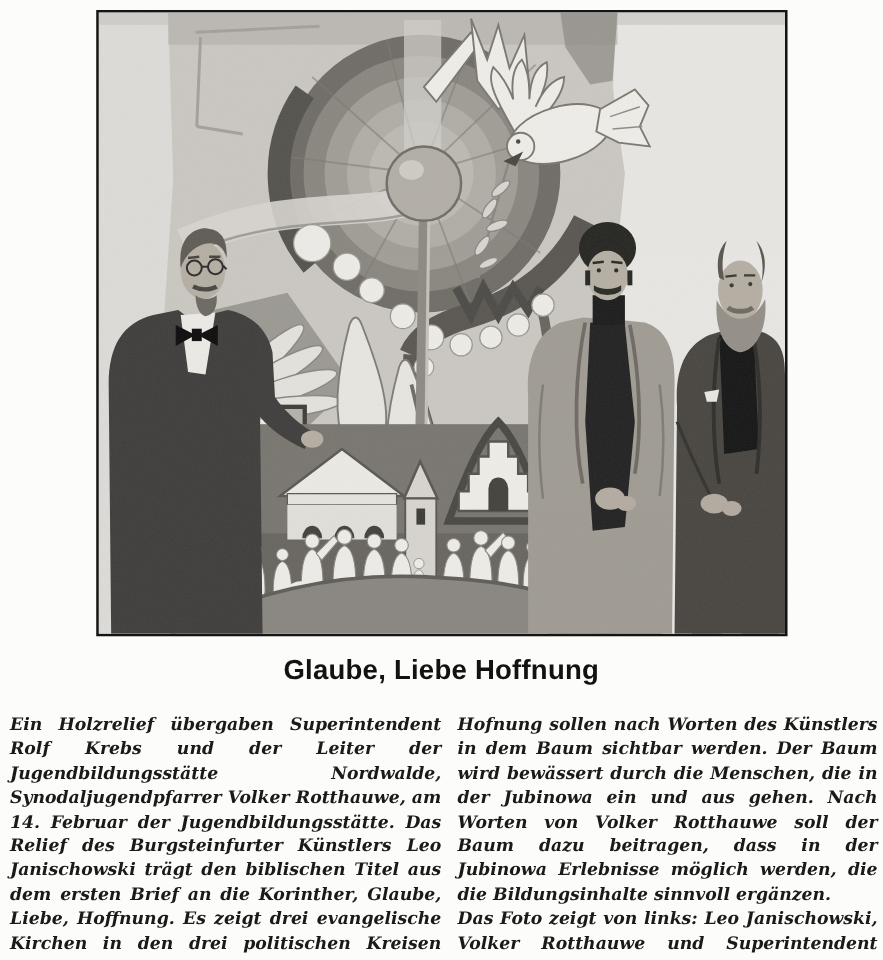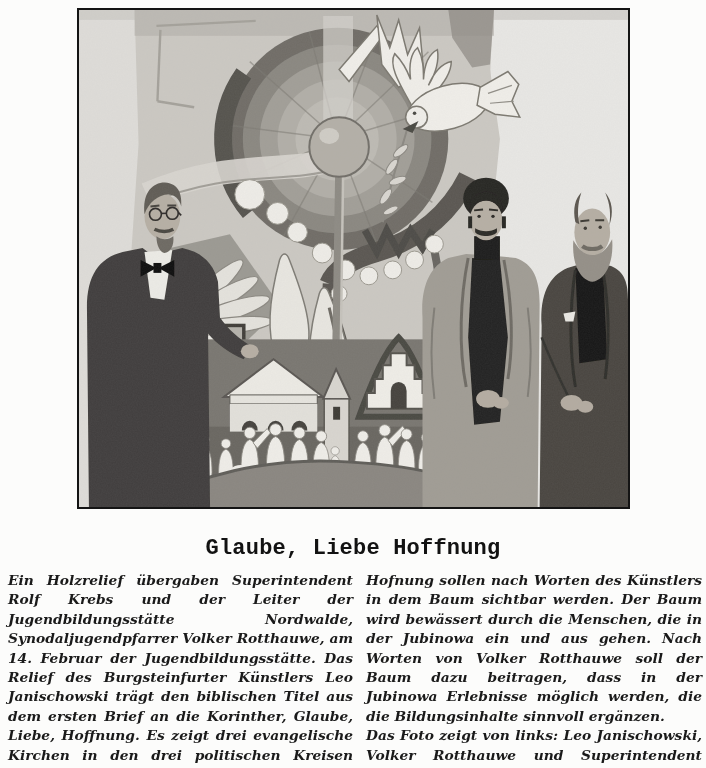--- a/index.html
+++ b/index.html
@@ -1,22 +1,22 @@
 <!DOCTYPE html>
 <html lang="de"><head>
 <meta charset="utf-8">
 <style>
   html,body{margin:0;padding:0;background:#ffffff;}
   .page{position:relative;width:706px;height:768px;background:#fcfcfb;overflow:hidden;
         font-family:"Liberation Sans",sans-serif;color:#161616;}
   .photo{position:absolute;left:77px;top:8px;width:553px;height:501px;margin:0;
          border:2px solid #141414;box-sizing:border-box;background:#dedcd8;}
   .photo svg{display:block;width:100%;height:100%;}
-  .headline{position:absolute;left:0;right:0;top:523px;margin:13px;text-align:center;
-            font-family:Liberation Mono, monospace;font-weight:bold;font-size:22px;
+  .headline{position:absolute;left:0;right:0;top:523px;margin:0;text-align:center;
+            font-family:Liberation Sans, sans-serif;font-weight:bold;font-size:22px;
             letter-spacing:0.2px;color:#121212;}
   .article{position:absolute;left:8px;top:571px;width:694px;display:flex;gap:13px;}
   .col{font-family:"DejaVu Serif",serif;font-style:italic;font-weight:600;
        font-size:13.8px;line-height:19.4px;color:#1a1a1a;text-align:justify;}
   .col-left{width:345px;}
   .col-right{flex:1;}
   .col p{margin:0;}
 </style>
 </head>
 <body>

